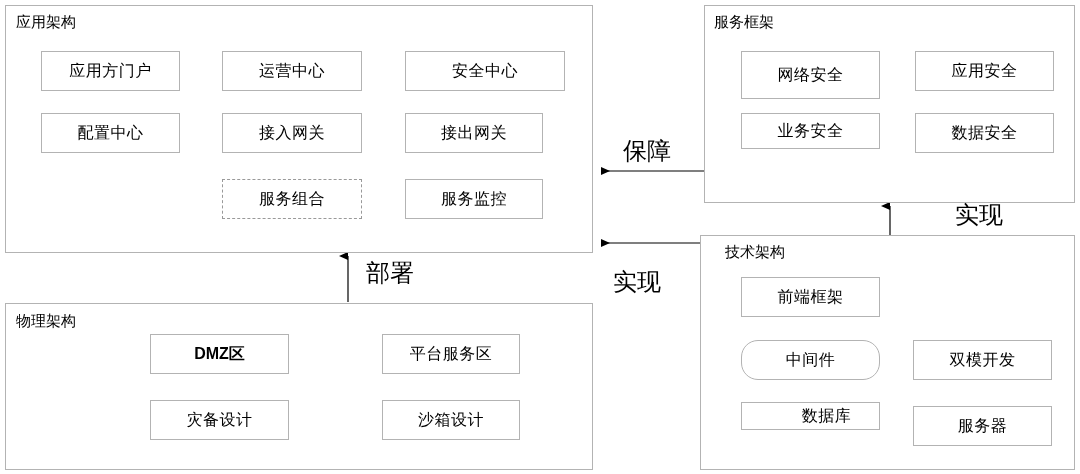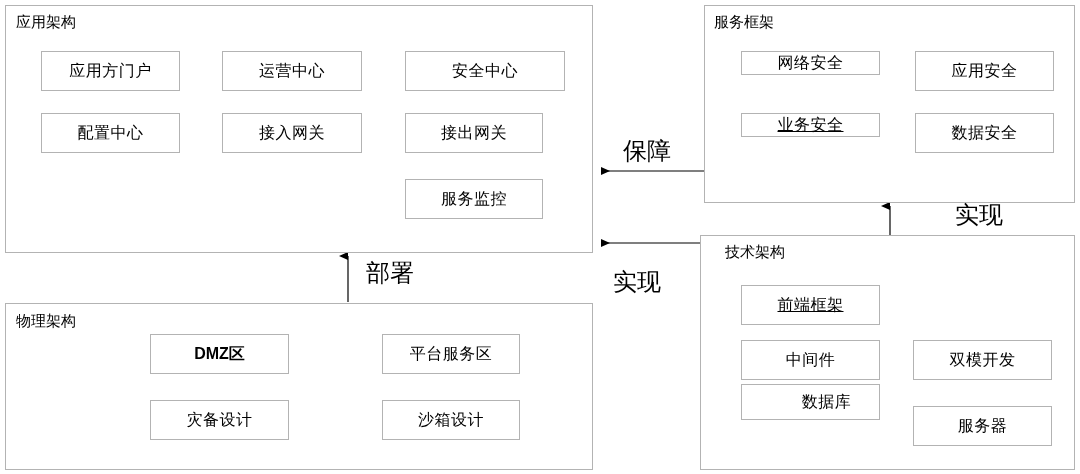--- a/index.html
+++ b/index.html
@@ -107,37 +107,38 @@
   <div class="panel-title" style="left:16px; top:14px;">应用架构</div>
 
   <div class="node" style="left:41px; top:51px; width:139px; height:40px;">应用方门户</div>
   <div class="node" style="left:222px; top:51px; width:140px; height:40px;">运营中心</div>
   <div class="node" style="left:405px; top:51px; width:160px; height:40px;">安全中心</div>
 
   <div class="node" style="left:41px; top:113px; width:139px; height:40px;">配置中心</div>
   <div class="node" style="left:222px; top:113px; width:140px; height:40px;">接入网关</div>
   <div class="node" style="left:405px; top:113px; width:138px; height:40px;">接出网关</div>
 
+  <div class="node dashed" style="left:222px; top:179px; width:140px; height:40px;">服务组合</div>
   <div class="node" style="left:405px; top:179px; width:138px; height:40px;">服务监控</div>
 
   <div class="panel" style="left:704px; top:5px; width:371px; height:198px;"></div>
   <div class="panel-title" style="left:714px; top:14px;">服务框架</div>
 
-  <div class="node" style="left:741px; top:51px; width:139px; height:24px;">网络安全</div>
+  <div class="node" style="left:741px; top:51px; width:139px; height:48px;">网络安全</div>
   <div class="node" style="left:915px; top:51px; width:139px; height:40px;">应用安全</div>
-  <div class="node" style="left:741px; top:113px; width:139px; height:24px;text-decoration:underline;">业务安全</div>
+  <div class="node" style="left:741px; top:113px; width:139px; height:36px;">业务安全</div>
   <div class="node" style="left:915px; top:113px; width:139px; height:40px;">数据安全</div>
 
   <div class="panel" style="left:700px; top:235px; width:375px; height:235px;"></div>
   <div class="panel-title" style="left:713px; top:244px;margin-left:12px;">技术架构</div>
 
-  <div class="node" style="left:741px; top:285px; width:139px; height:40px;text-decoration:underline;">前端框架</div>
-  <div class="node" style="left:741px; top:340px; width:139px; height:40px;">中间件</div>
+  <div class="node" style="left:741px; top:277px; width:139px; height:40px;">前端框架</div>
+  <div class="node" style="left:741px; top:340px; width:139px; height:40px;border-radius:17px;">中间件</div>
   <div class="node" style="left:913px; top:340px; width:139px; height:40px;">双模开发</div>
-  <div class="node" style="left:741px; top:384px; width:139px; height:36px;padding-left:32px;">数据库</div>
+  <div class="node" style="left:741px; top:402px; width:139px; height:28px;padding-left:32px;">数据库</div>
   <div class="node" style="left:913px; top:406px; width:139px; height:40px;">服务器</div>
 
   <div class="panel" style="left:5px; top:303px; width:588px; height:167px;"></div>
   <div class="panel-title" style="left:16px; top:313px;">物理架构</div>
 
   <div class="node bold" style="left:150px; top:334px; width:139px; height:40px;">DMZ区</div>
   <div class="node" style="left:382px; top:334px; width:138px; height:40px;">平台服务区</div>
   <div class="node" style="left:150px; top:400px; width:139px; height:40px;">灾备设计</div>
   <div class="node" style="left:382px; top:400px; width:138px; height:40px;">沙箱设计</div>
 

